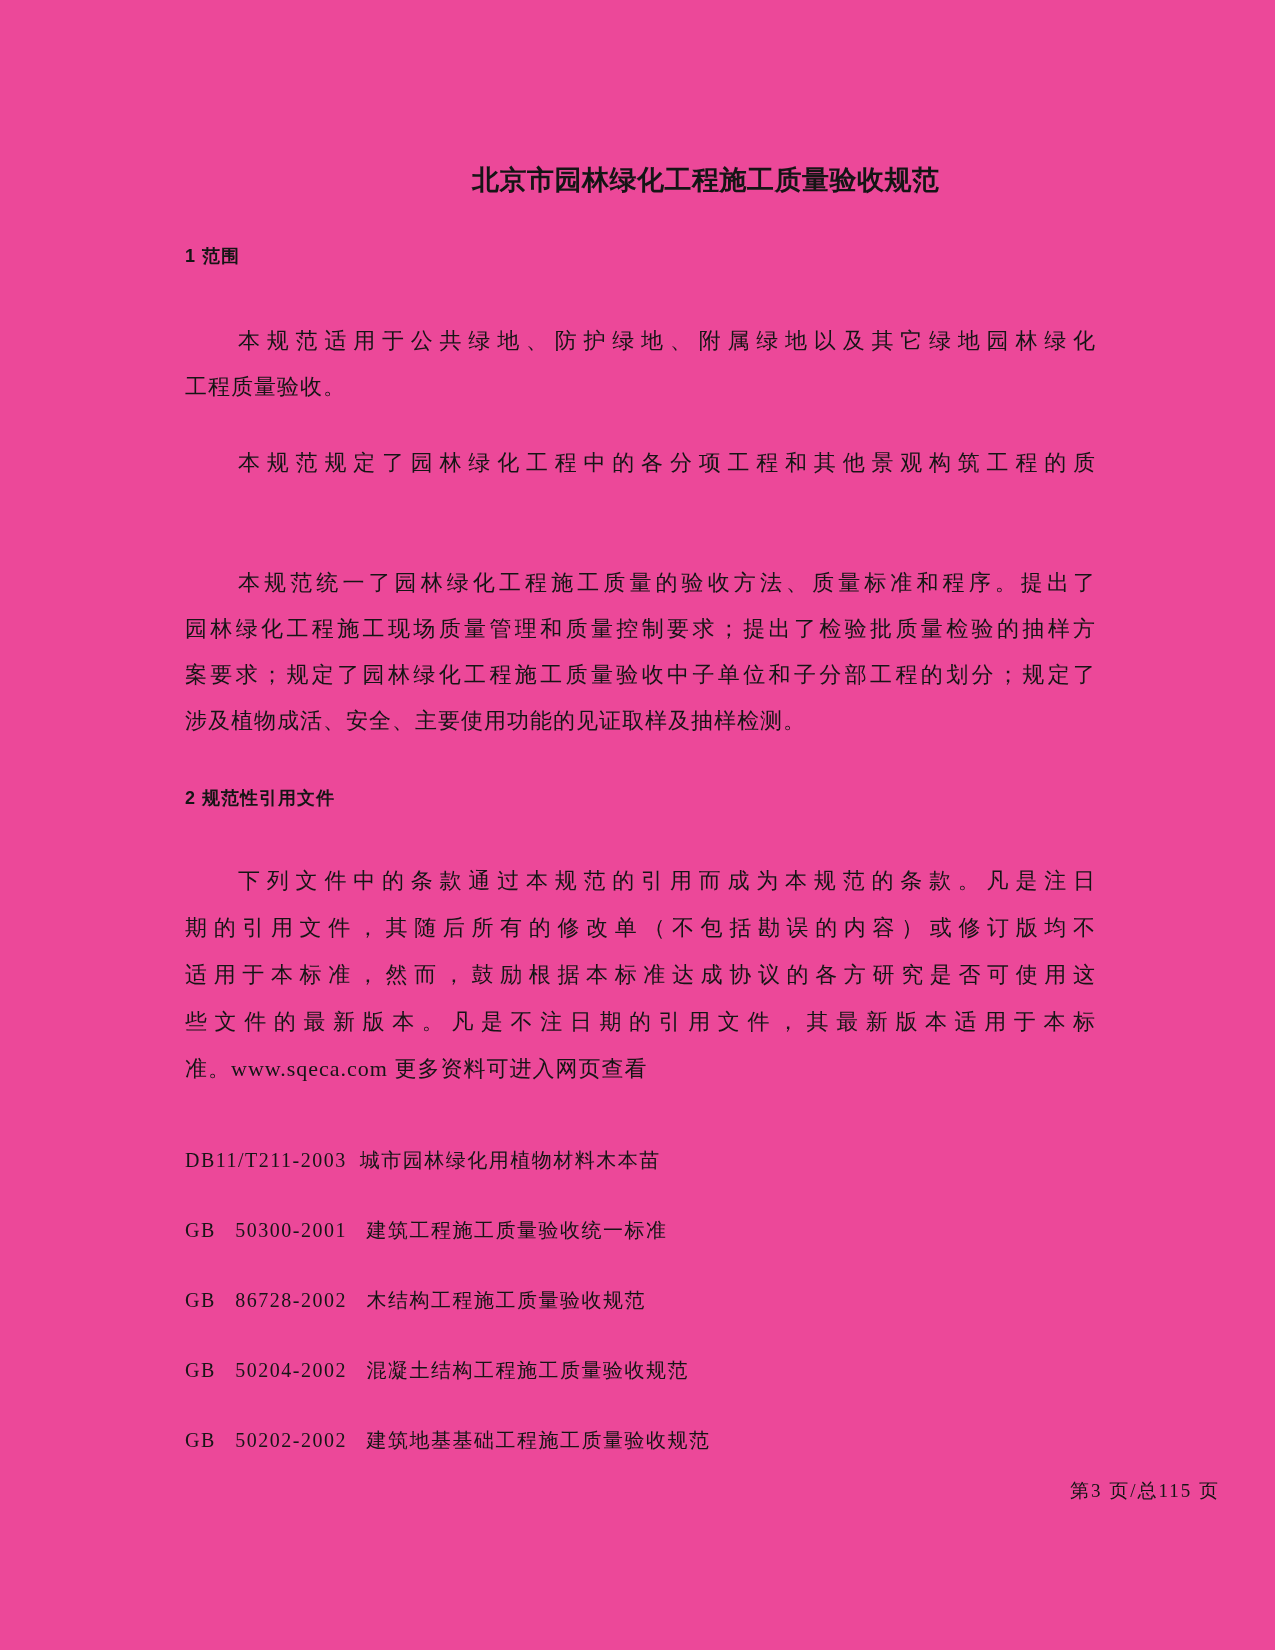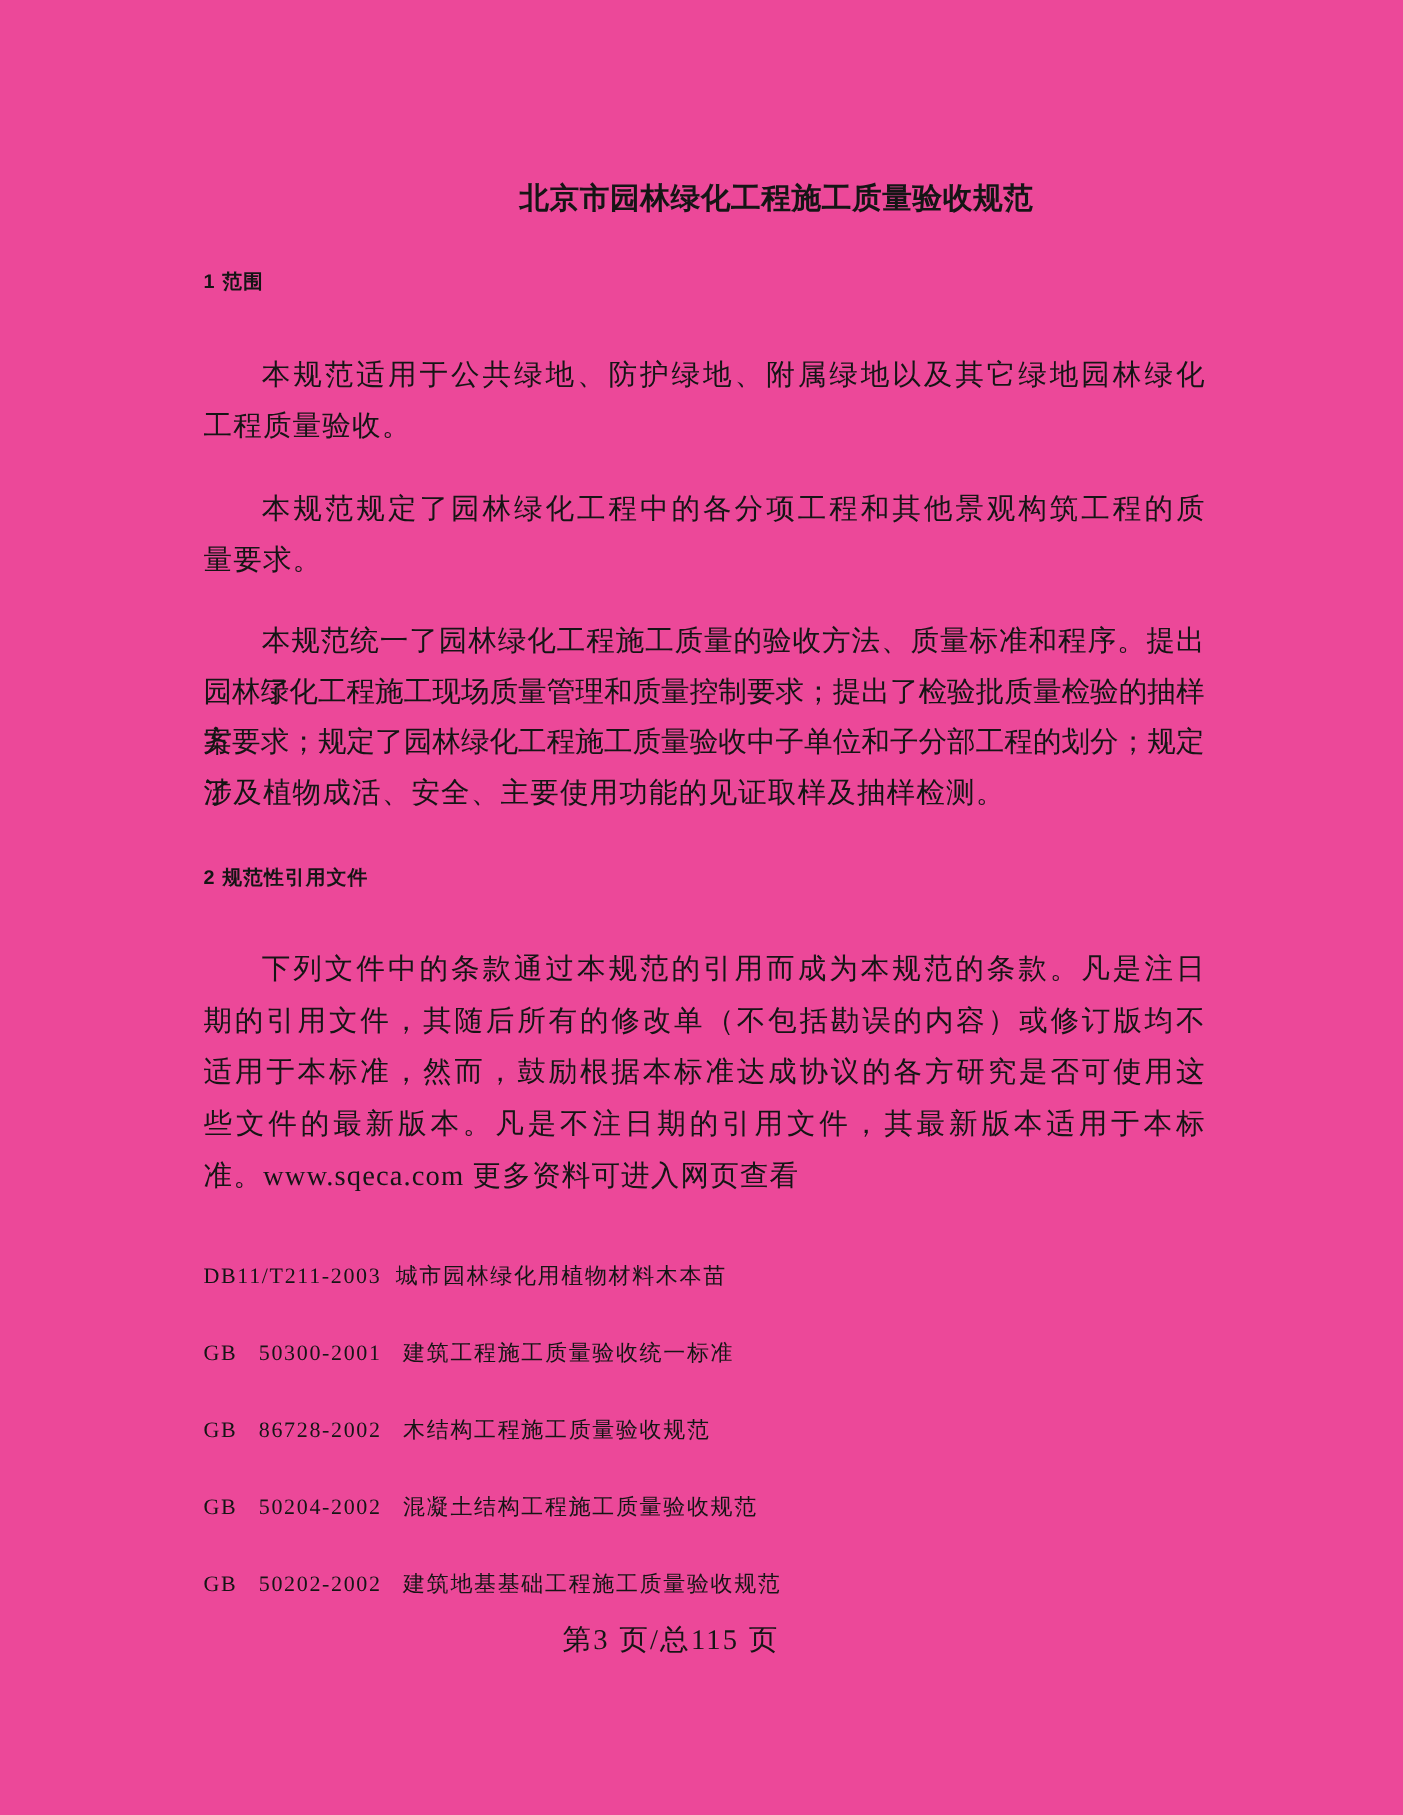--- a/index.html
+++ b/index.html
@@ -29,58 +29,57 @@
   .h2 { top:781px; }
 
   .para { position:absolute; left:185px; width:910px; }
   .p1 { top:318px; }
   .p2 { top:440px; }
   .p3 { top:560px; }
   .p4 { top:857px; }
 
   .line {
     height:46px; line-height:46px;
-    font-size:26px;
+    font-size:22px;
     letter-spacing:0px;
   }
   .p4 .line { height:47px; line-height:47px; }
   .jline { text-align:justify; text-align-last:justify; }
   .lastline { text-align:left; text-align-last:left; letter-spacing:1px; }
   .indent { padding-left:53px; }
 
   .refs { position:absolute; left:185px; top:1125px; width:910px; }
   .ref-row {
     height:70px; line-height:70px;
     font-size:20px; letter-spacing:1.5px;
     white-space:pre;
   }
 
   .page-footer {
     position:absolute; left:0; top:1471px; width:1220px;
-    text-align:center;
-    font-size:26px; line-height:40px; letter-spacing:2px;
+    text-align:right;
+    font-size:19px; line-height:40px; letter-spacing:2px;
   }
 </style>
 </head>
 <body>
 
 <div class="page">
 
   <div class="doc-title">北京市园林绿化工程施工质量验收规范</div>
 
   <div class="sec-heading h1">1 范围</div>
 
   <div class="para p1">
     <div class="line jline indent">本规范适用于公共绿地、防护绿地、附属绿地以及其它绿地园林绿化</div>
     <div class="line lastline">工程质量验收。</div>
   </div>
 
   <div class="para p2">
     <div class="line jline indent">本规范规定了园林绿化工程中的各分项工程和其他景观构筑工程的质</div>
-    <div class="line lastline">量要求。</div>
   </div>
 
   <div class="para p3">
     <div class="line jline indent">本规范统一了园林绿化工程施工质量的验收方法、质量标准和程序。提出了</div>
     <div class="line jline">园林绿化工程施工现场质量管理和质量控制要求；提出了检验批质量检验的抽样方</div>
     <div class="line jline">案要求；规定了园林绿化工程施工质量验收中子单位和子分部工程的划分；规定了</div>
     <div class="line lastline">涉及植物成活、安全、主要使用功能的见证取样及抽样检测。</div>
   </div>
 
   <div class="sec-heading h2">2 规范性引用文件</div>

